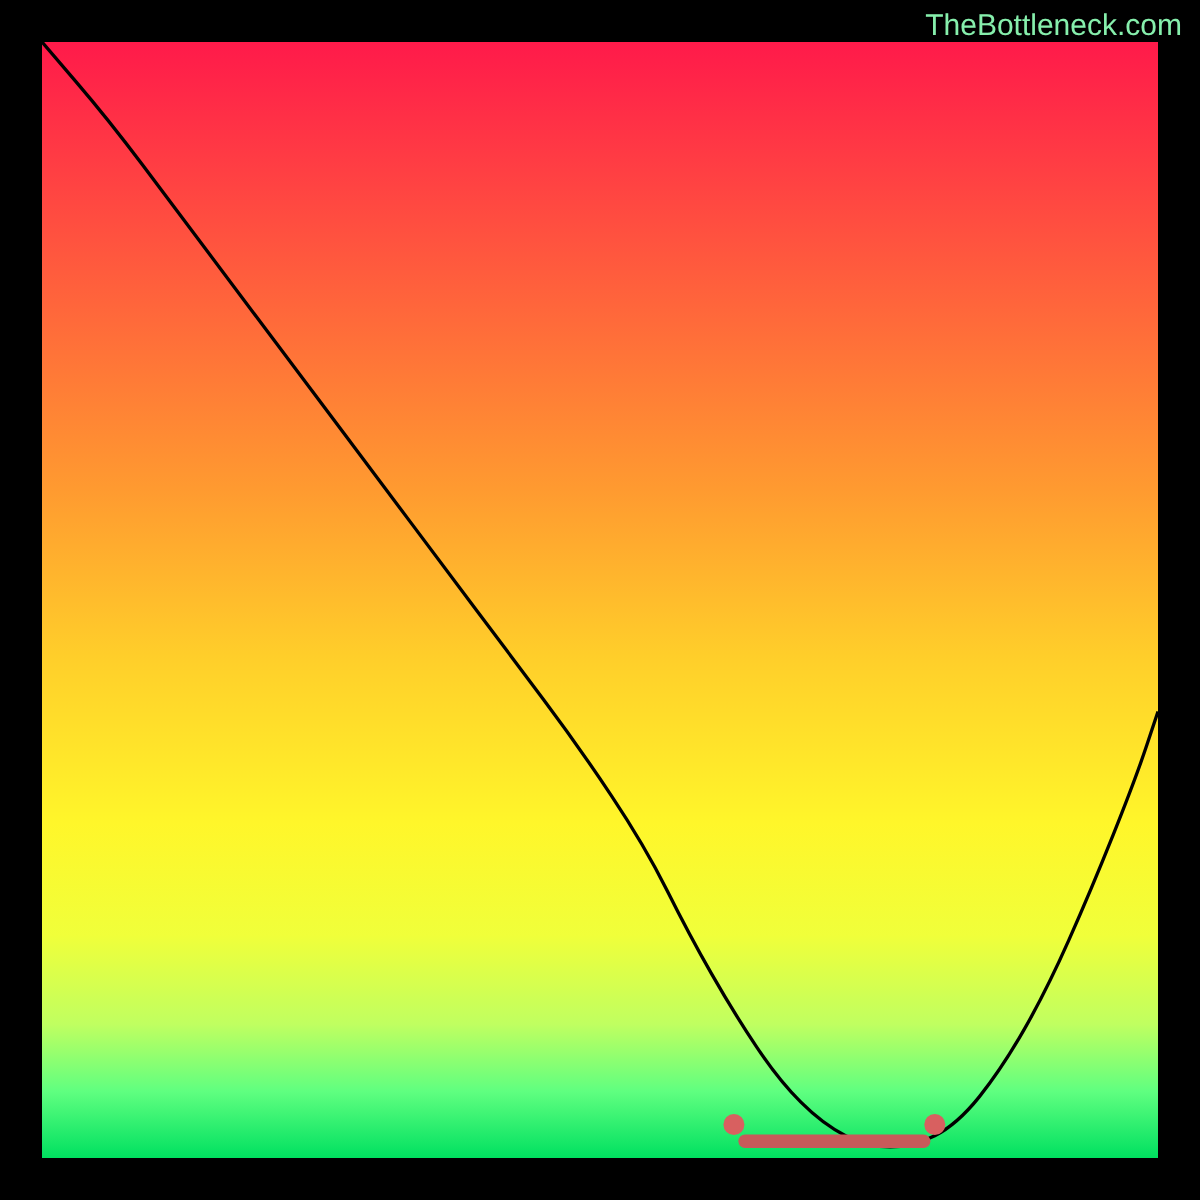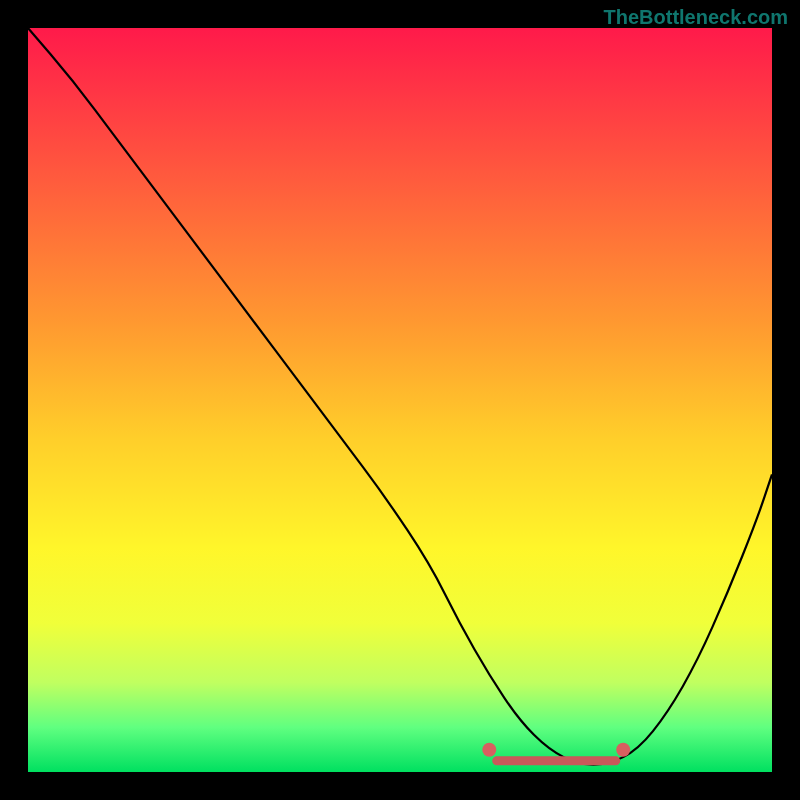--- a/index.html
+++ b/index.html
@@ -8,23 +8,23 @@
     width: 800px;
     height: 800px;
     background: #000;
     position: relative;
     font-family: Arial, sans-serif;
   }
   .watermark {
     position: absolute;
     top: 6px;
     right: 12px;
-    color: #0f766e;
+    color: #86efac;
     font-size: 20px;
-    font-weight: 700;
+    font-weight: 400;
     z-index: 10;
   }
   .plot-area {
     position: absolute;
     left: 28px;
     top: 28px;
     width: 744px;
     height: 744px;
   }
   .gradient-bg {

